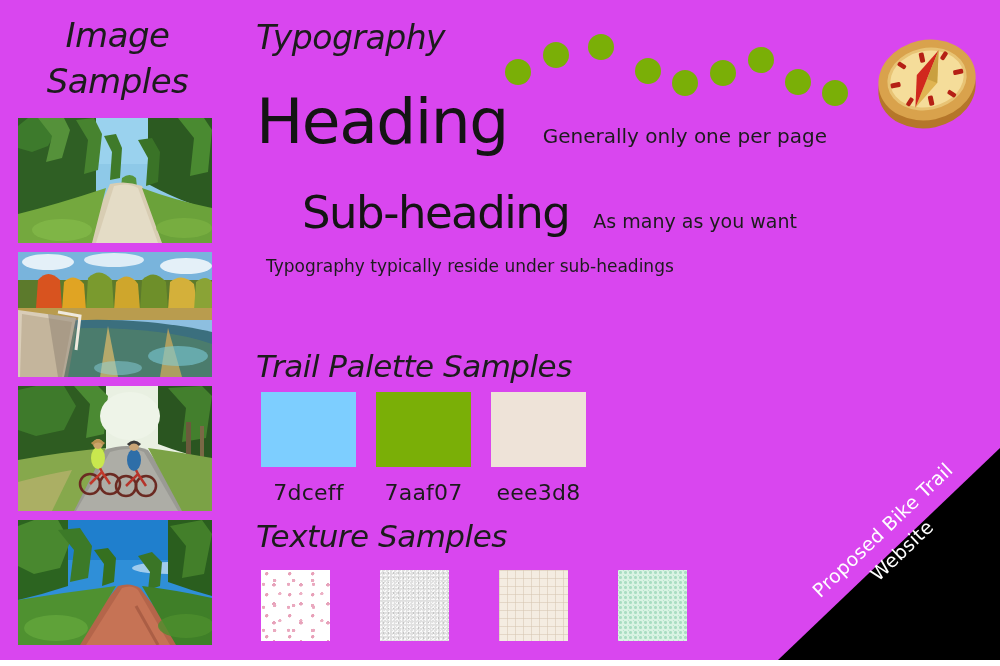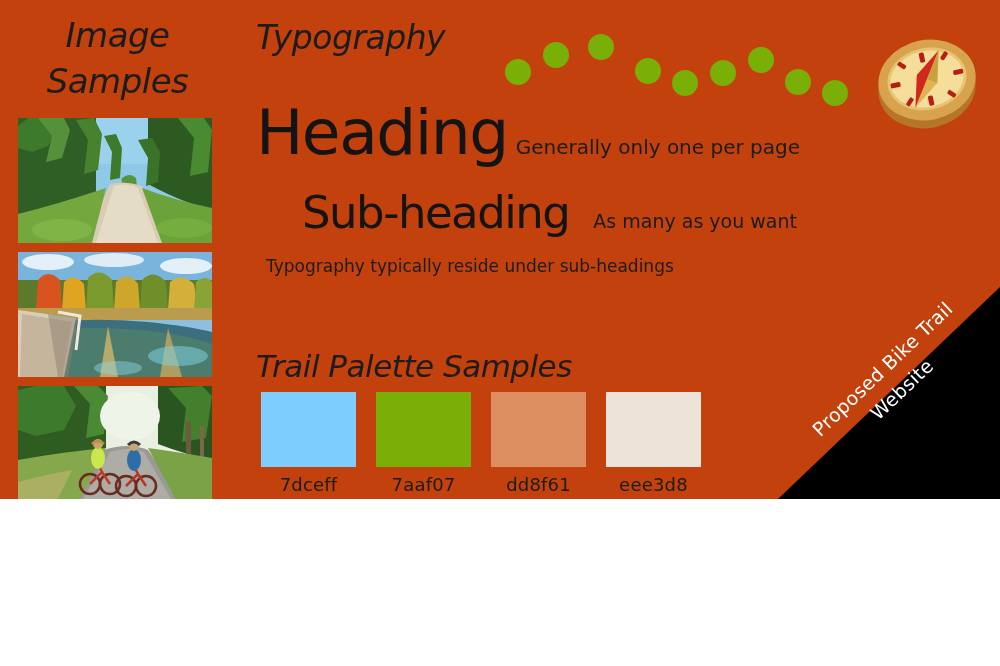--- a/index.html
+++ b/index.html
@@ -7,22 +7,22 @@
     padding: 0;
     background: #ffffff;
   }
   body {
     font-family: "Liberation Sans", sans-serif;
     color: #1a1a1a;
   }
   #board {
     position: relative;
     width: 1000px;
-    height: 499px;
-    background: #c2410c;
+    height: 660px;
+    background: #d946ef;
     overflow: hidden;
   }
 
   
   .section-title {
     position: absolute;
     font-family: "DejaVu Sans", sans-serif;
     font-style: italic;
     font-weight: 400;
     color: #1c1c1c;
@@ -72,21 +72,21 @@
     font-family: "DejaVu Sans", sans-serif;
     font-weight: 400;
     color: #141414;
     letter-spacing: -1.5px;
   }
   .type-note {
     font-family: "DejaVu Sans", sans-serif;
     color: #1c1c1c;
     white-space: nowrap;
   }
-  #row-heading { top: 101px; }
+  #row-heading { top: 90px; gap: 27px; }
   #row-heading .type-sample { font-size: 63px; line-height: 64px; }
   #row-heading .type-note { font-size: 20px; margin-left: 8px; }
 
   #row-subheading { top: 190px; }
   #row-subheading .type-sample { font-size: 45px; line-height: 46px; margin-left: 46px; }
   #row-subheading .type-note { font-size: 19px; margin-left: 24px; }
 
   #row-body { top: 256px; }
   #row-body .type-sample { font-size: 35px; line-height: 36px; }
   #row-body .type-note { font-size: 17px; margin-left: 10px; }
@@ -131,23 +131,23 @@
   }
   .swatch-cell {
     width: 95px;
     text-align: center;
   }
   .swatch-chip {
     width: 95px;
     height: 75px;
   }
   .swatch-label {
-    margin-top: 7px;
+    margin-top: 13px;
     font-family: "DejaVu Sans", sans-serif;
-    font-size: 18px;
+    font-size: 22px;
     color: #1c1c1c;
     letter-spacing: 0.2px;
   }
 
   
   #texture-title {
     left: 256px;
     top: 518px;
     font-size: 31px;
   }
@@ -398,29 +398,26 @@
   <div id="palette-row">
       <div class="swatch-cell">
         <div class="swatch-chip" style="background: rgb(125, 206, 255);"></div>
         <div class="swatch-label">7dceff</div>
       </div>
       <div class="swatch-cell">
         <div class="swatch-chip" style="background: rgb(122, 175, 7);"></div>
         <div class="swatch-label">7aaf07</div>
       </div>
       <div class="swatch-cell">
-        <div class="swatch-chip" style="background: rgb(221, 143, 97);"></div>
-        <div class="swatch-label">dd8f61</div>
-      </div>
-      <div class="swatch-cell">
         <div class="swatch-chip" style="background: rgb(238, 227, 216);"></div>
         <div class="swatch-label">eee3d8</div>
       </div>
     </div>
 
+  <div class="section-title" id="texture-title">Texture Samples</div>
   <div id="texture-row">
     <div class="texture-chip" id="tex-0"></div>
     <div class="texture-chip" id="tex-1"></div>
     <div class="texture-chip" id="tex-2"></div>
     <div class="texture-chip" id="tex-3"></div>
   </div>
 
   <div id="corner-ribbon">
     <div class="tri"></div>
     <div id="ribbon-text">

